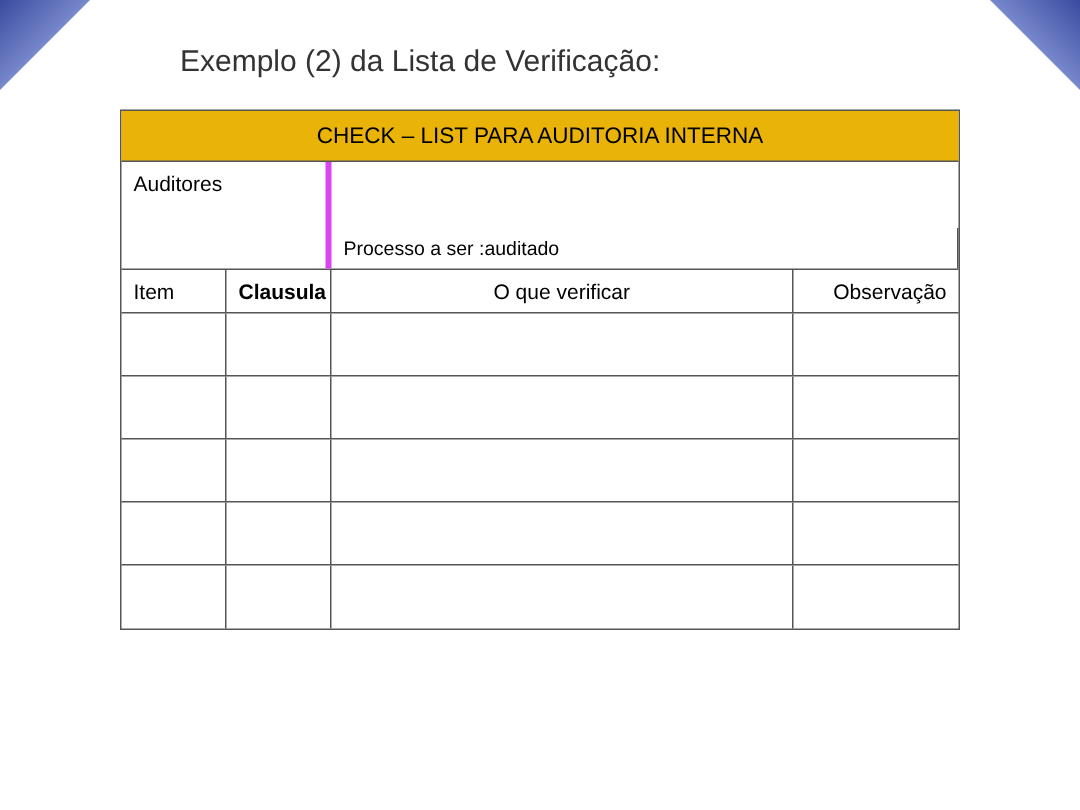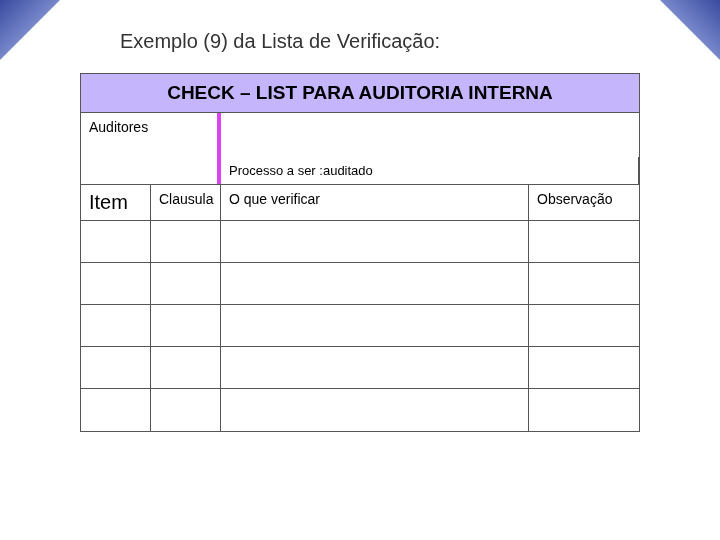--- a/index.html
+++ b/index.html
@@ -27,25 +27,25 @@
       margin-left: 120px;
     }
 
     .checklist-container {
       width: 560px;
       border: 1px solid #555;
     }
 
     .checklist-header {
       text-align: center;
-      font-weight: bold;
-      font-size: 19px;
+      font-weight: normal;
+      font-size: 15px;
       padding: 8px 4px;
       border-bottom: 1px solid #555;
-      background: #c4b5fd;
+      background: #eab308;
     }
 
     .row-auditores {
       display: flex;
       border-bottom: 1px solid #555;
     }
 
     .cell-auditores {
       width: 140px;
       padding: 6px 8px;
@@ -71,46 +71,48 @@
     }
 
     .row-subheader {
       display: flex;
       border-bottom: 1px solid #555;
     }
 
     .cell-item {
       width: 70px;
       padding: 6px 8px;
-      font-size: 20px;
+      font-size: 14px;
       border-right: 1px solid #555;
       flex-shrink: 0;
     }
 
     .cell-clausula {
       width: 70px;
       padding: 6px 8px;
       font-size: 14px;
       border-right: 1px solid #555;
       flex-shrink: 0;
+      font-weight: bold;
     }
 
     .cell-verificar {
       flex: 1;
       padding: 6px 8px;
       font-size: 14px;
+      text-align: center;
       border-right: 1px solid #555;
     }
 
     .cell-observacao {
       width: 110px;
       padding: 6px 8px;
       font-size: 14px;
       flex-shrink: 0;
-      text-align: left;
+      text-align: right;
     }
 
     .data-row {
       display: flex;
       border-bottom: 1px solid #555;
       height: 42px;
     }
 
     .data-row:last-child {
       border-bottom: none;
@@ -157,21 +159,21 @@
       background: linear-gradient(225deg, #3a4a9f 0%, #7788cc 50%, #ccddee 100%);
       clip-path: polygon(100% 0, 100% 100%, 0 0);
     }
   </style>
 </head>
 <body>
 
 <div class="decoration-top-left"></div>
 <div class="decoration-top-right"></div>
 
-<div class="page-title">Exemplo (9) da Lista de Verificação:</div>
+<div class="page-title">Exemplo (2) da Lista de Verificação:</div>
 
 <div class="checklist-container">
 
   <div class="checklist-header">CHECK – LIST PARA AUDITORIA INTERNA</div>
 
   <div class="row-auditores">
     <div class="cell-auditores">Auditores</div>
     <div class="cell-processo">Processo a ser :auditado</div>
   </div>
 

